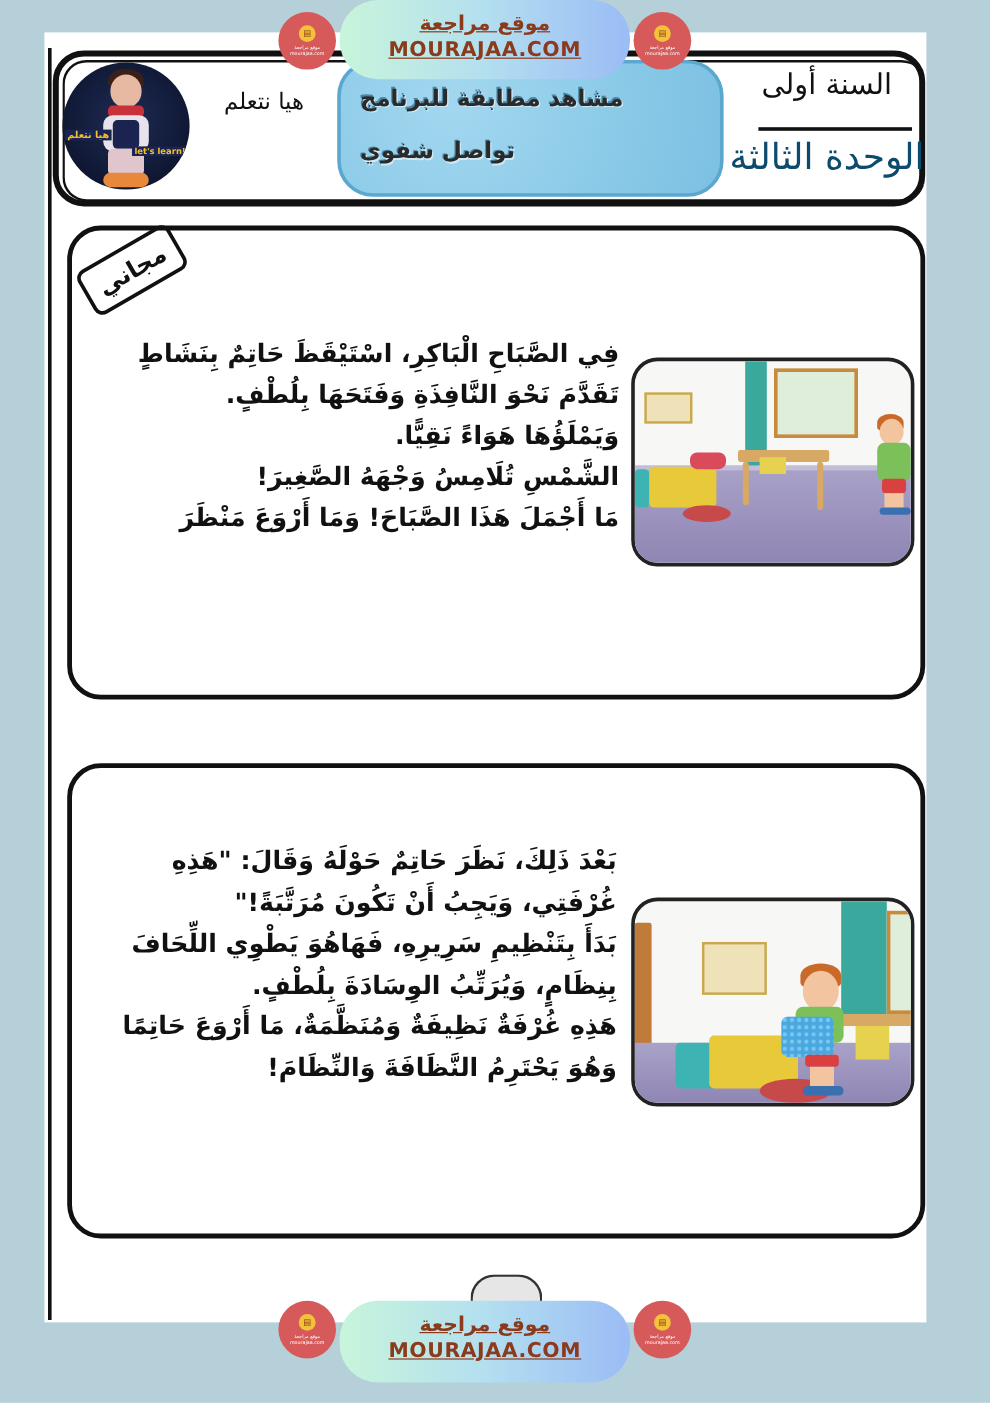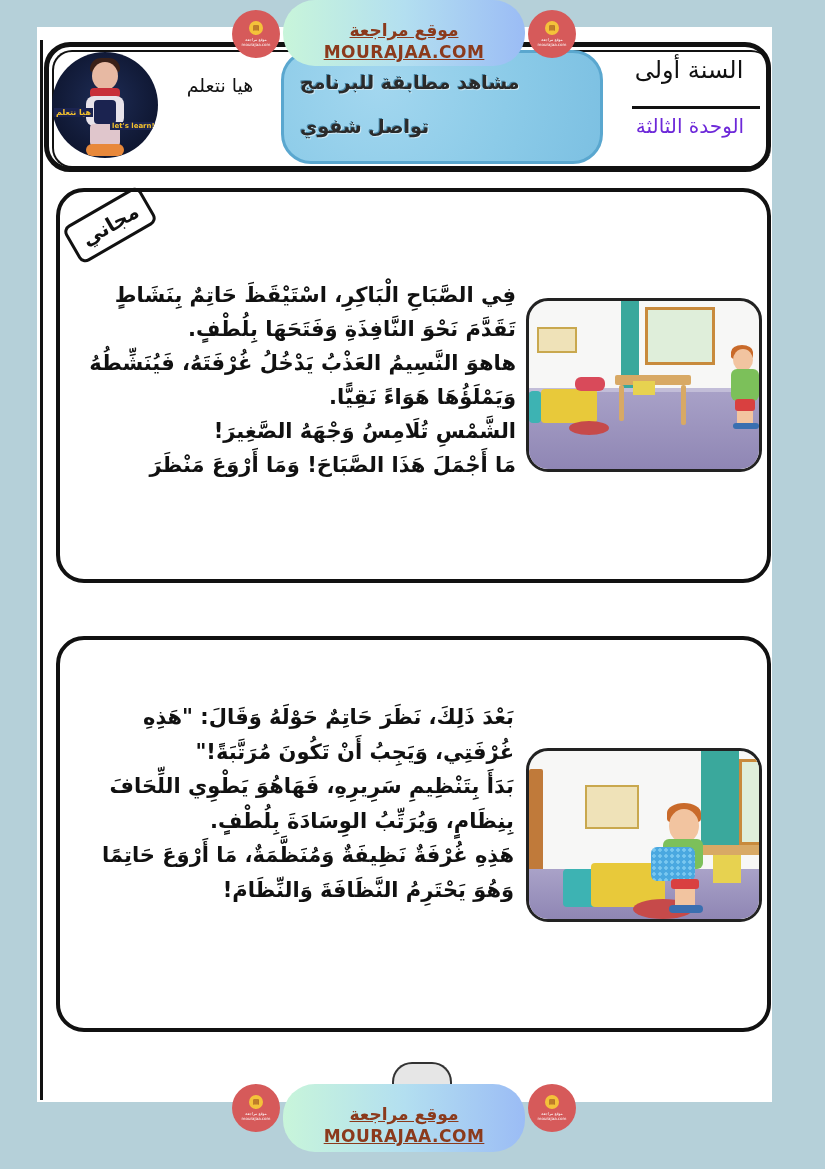--- a/index.html
+++ b/index.html
@@ -60,22 +60,22 @@
       position: absolute; left: 16px; width: 100%; text-align: left; direction: rtl;
       font-size: 19px; font-weight: bold; color: #2a2a2a;
       text-shadow: 1px 1px 0 #cfe9f5, -1px -1px 0 #4a86a5;
     }
     .grade {
       position: absolute; left: 610px; top: 56px; width: 158px; text-align: center; direction: rtl;
       font-size: 24px; color: #111;
     }
     .grade-rule { position: absolute; left: 632px; top: 106px; width: 128px; height: 3px; background: #111; }
     .unit {
-      position: absolute; left: 608px; top: 114px; width: 164px; text-align: center; direction: rtl;
-      font-size: 20px; color: #6d28d9;
+      position: absolute; left: 608px; top: 114px; width: 164px; text-align: left; direction: rtl;
+      font-size: 30px; color: #0c4a6e;
     }
 
     
     .story-box {
       position: absolute; left: 56px; width: 715px; border: 4px solid #111; border-radius: 28px; box-sizing: border-box;
     }
     .story-box.first { top: 188px; height: 395px; }
     .story-box.second { top: 636px; height: 396px; }
 
     .stamp {
@@ -127,21 +127,21 @@
     
     .banner {
       position: absolute; left: 283px; width: 242px; height: 66px; border-radius: 32px;
       background: linear-gradient(90deg, #c8f5da 0%, #b3dff0 50%, #9bbcf5 100%);
       text-align: center;
     }
     .banner.top { top: 0; }
     .banner.bottom { top: 1084px; height: 68px; }
     .banner .ar {
       display: block; direction: rtl; font-size: 17px; font-weight: bold; color: #8b3a1c; text-decoration: underline;
-      margin-top: 20px; line-height: 20px;
+      margin-top: 10px; line-height: 20px;
     }
     .banner .en {
       display: block; font-family: "DejaVu Sans", sans-serif; font-size: 17px; font-weight: bold; color: #8b3a1c;
       text-decoration: underline; line-height: 24px; letter-spacing: 0.5px;
     }
     .badge {
       position: absolute; width: 48px; height: 48px; border-radius: 50%; background: #d65a5a;
       display: flex; flex-direction: column; align-items: center; justify-content: center;
     }
     .badge .logo {
@@ -187,21 +187,20 @@
 <div class="grade">السنة أولى</div>
 <div class="grade-rule"></div>
 <div class="unit">الوحدة الثالثة</div>
 
 <div class="story-box first"></div>
 <div class="stamp">مجاني</div>
 
 <div class="story-text first">
   <span class="line">فِي الصَّبَاحِ الْبَاكِرِ، اسْتَيْقَظَ حَاتِمٌ بِنَشَاطٍ</span>
   <span class="line">تَقَدَّمَ نَحْوَ النَّافِذَةِ وَفَتَحَهَا بِلُطْفٍ.</span>
-  <span class="line">هاهوَ النَّسِيمُ العَذْبُ يَدْخُلُ غُرْفَتَهُ، فَيُنَشِّطُهُ</span>
   <span class="line">وَيَمْلَؤُهَا هَوَاءً نَقِيًّا.</span>
   <span class="line">الشَّمْسِ تُلَامِسُ وَجْهَهُ الصَّغِيرَ!</span>
   <span class="line">مَا أَجْمَلَ هَذَا الصَّبَاحَ! وَمَا أَرْوَعَ مَنْظَرَ</span>
 </div>
 
 <div class="scene first" title="boy opening bedroom window">
   <div class="frame" style="left:8px;top:26px;width:36px;height:22px;"></div>
   <div class="curtain" style="left:92px;top:0;width:18px;height:96px;"></div>
   <div class="window" style="left:116px;top:6px;width:64px;height:52px;"></div>
   <div class="floor"></div>

